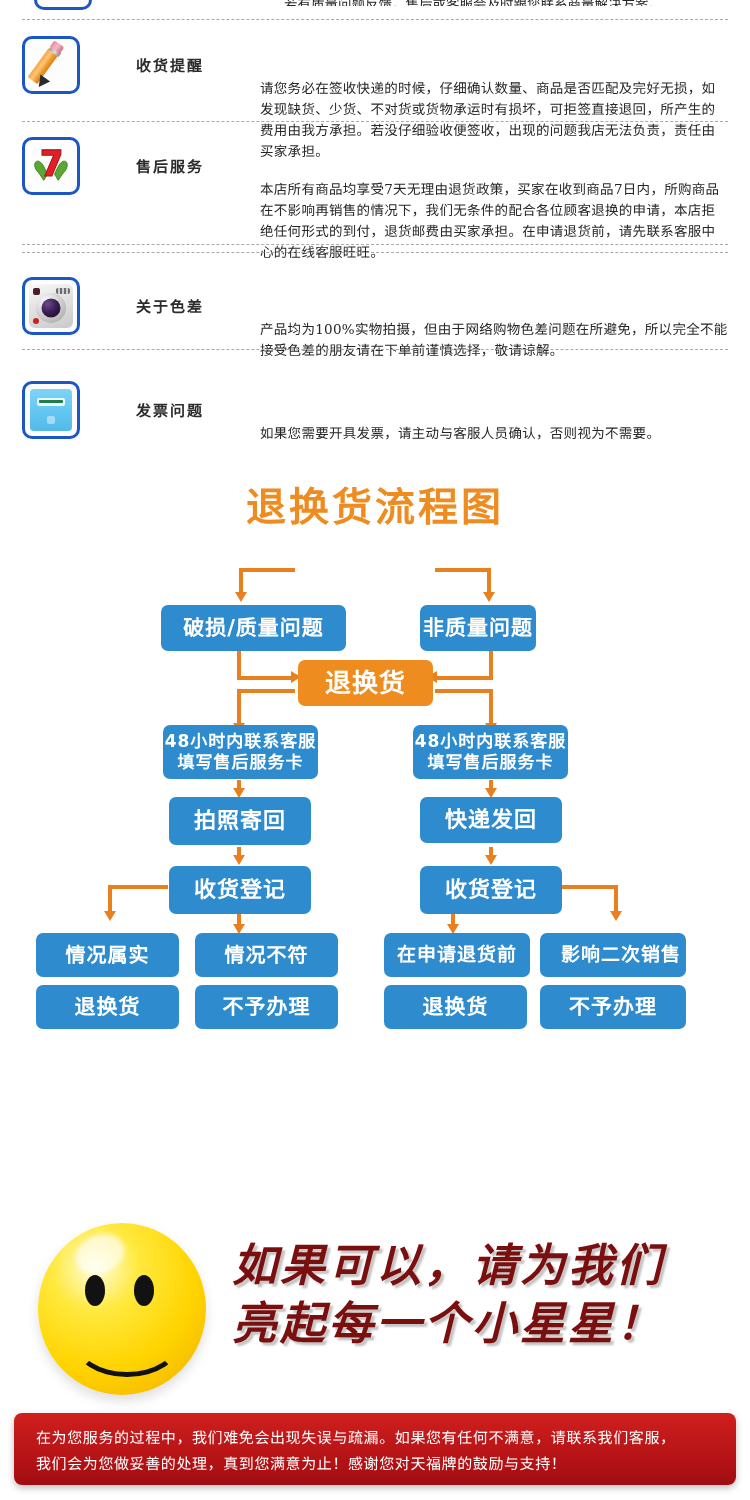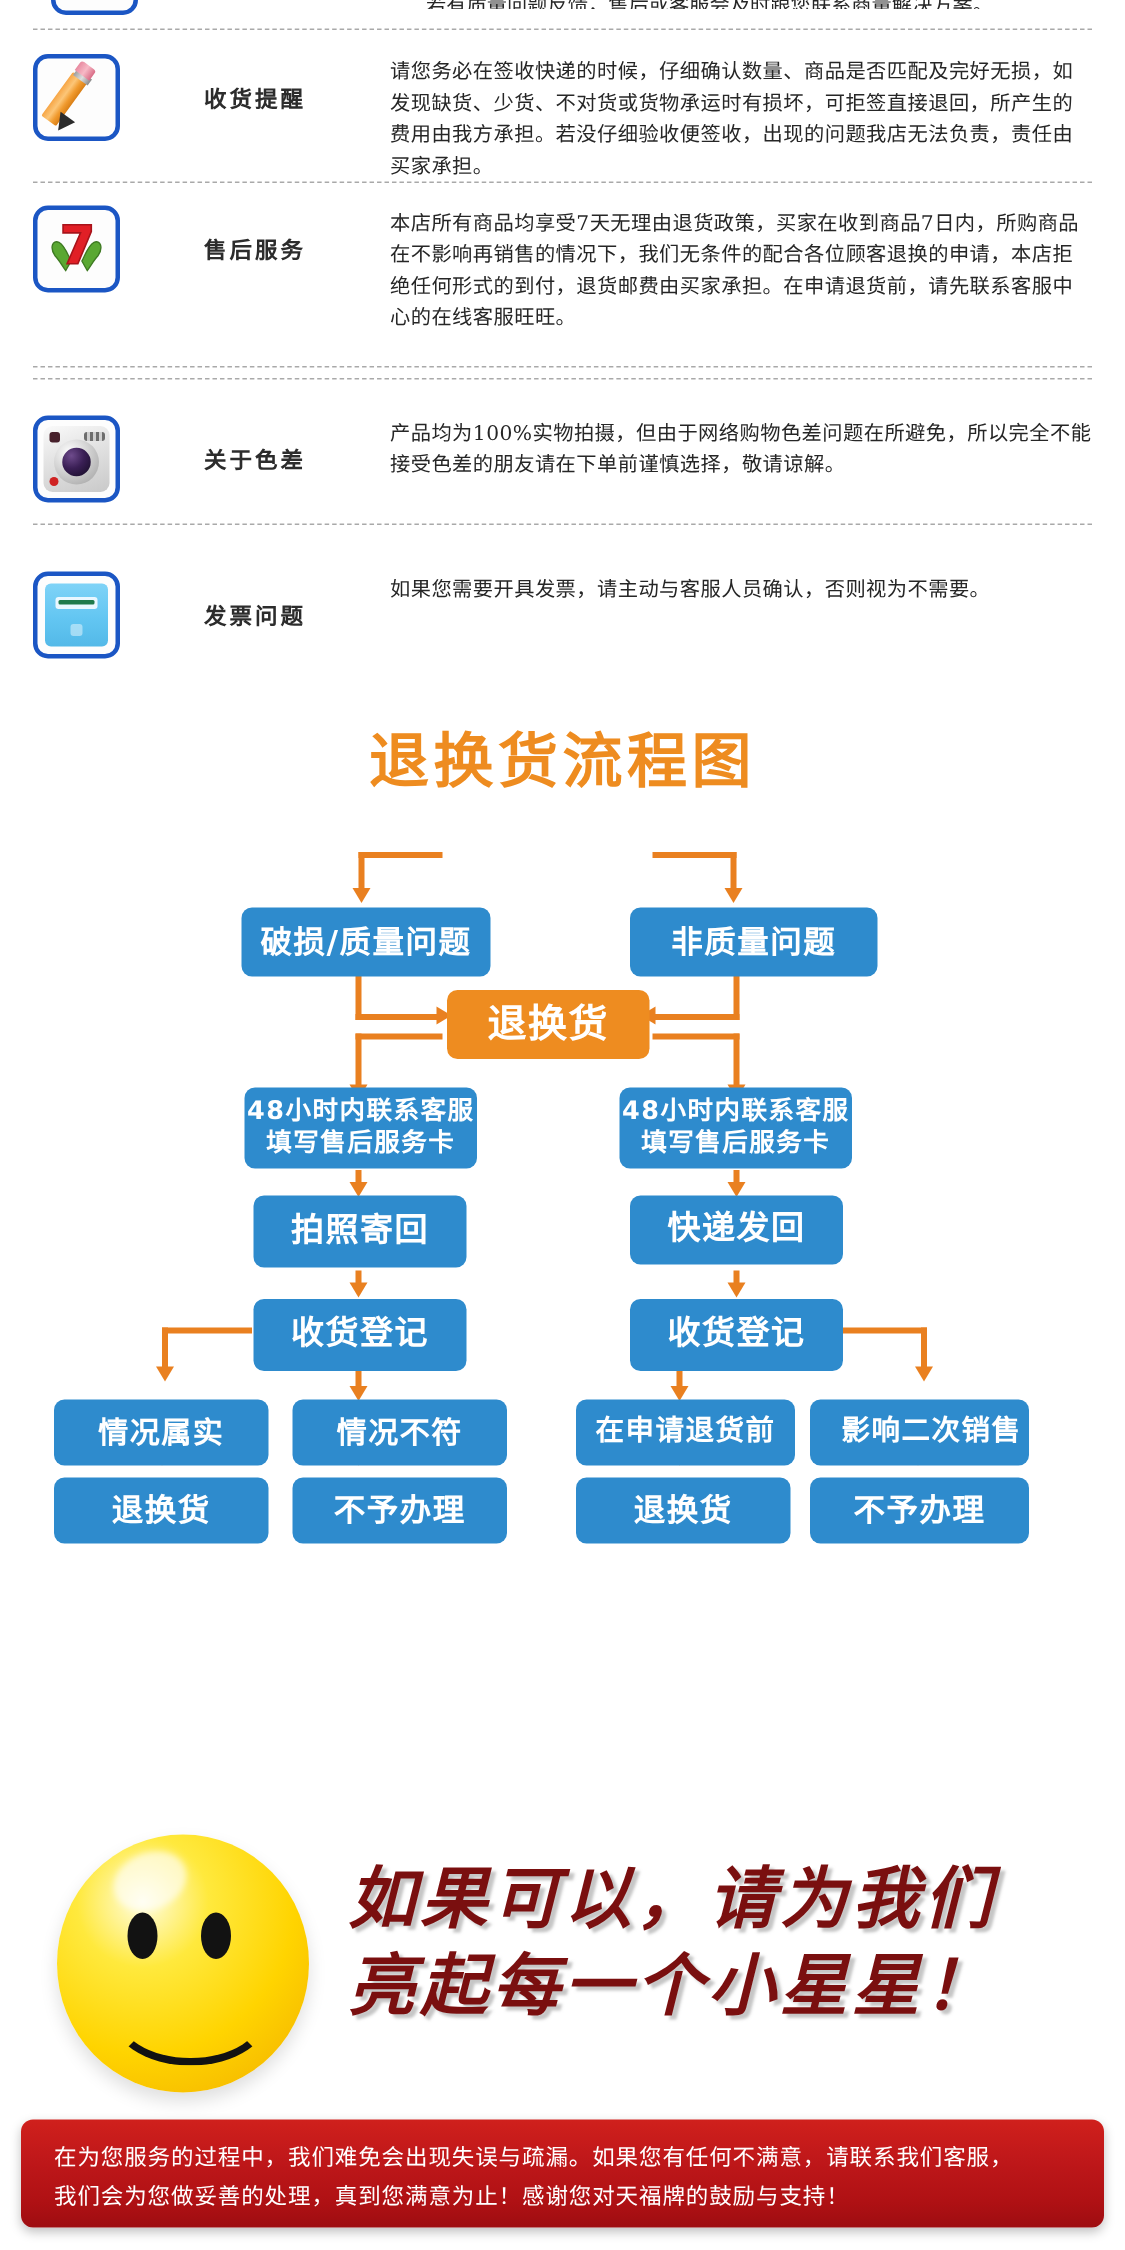--- a/index.html
+++ b/index.html
@@ -58,20 +58,21 @@
     padding-top: 18px;
   }
   .info-text {
     flex: 1;
     font-size: 13.5px;
     line-height: 21px;
     color: #262626;
     font-family: "DejaVu Serif", "Liberation Serif", serif;
     padding-top: 2px;
     letter-spacing: 0.3px;
+    margin-top: 40px;
   }
   .divider {
     position: absolute;
     left: 22px;
     width: 706px;
     height: 0;
     border-top: 1px dashed #a9a9a9;
   }
 
   
@@ -492,23 +493,23 @@
     <div class="conn" style="left:106px; top:506px; width:4px; height:10px;"></div>
     <div class="arrow-d" style="left:102px; top:512px;"></div>
     <div class="conn" style="left:237px; top:506px; width:4px; height:10px;"></div>
     <div class="arrow-d" style="left:233px; top:512px;"></div>
     <div class="conn" style="left:451px; top:506px; width:4px; height:10px;"></div>
     <div class="arrow-d" style="left:447px; top:512px;"></div>
     <div class="conn" style="left:610px; top:506px; width:4px; height:10px;"></div>
     <div class="arrow-d" style="left:606px; top:512px;"></div>
 
 
-    <div class="node blue" style="left:161px; top:150px; width:166px; height:46px; font-size:21px;">破损/质量问题</div>
-
-    <div class="node blue" style="left:420px; top:150px; width:165px; height:46px; font-size:21px;">非质量问题</div>
+    <div class="node blue" style="left:161px; top:150px; width:185px; height:46px; font-size:21px;">破损/质量问题</div>
+
+    <div class="node blue" style="left:420px; top:150px; width:116px; height:46px; font-size:21px;">非质量问题</div>
 
     <div class="node orange" style="left:298px; top:205px; width:135px; height:46px; font-size:26px;">退换货</div>
 
     <div class="node blue" style="left:163px; top:270px; width:155px; height:54px; font-size:17px;">
       <span>48小时内联系客服<br>填写售后服务卡</span>
     </div>
 
     <div class="node blue" style="left:413px; top:270px; width:155px; height:54px; font-size:17px;">
       <span>48小时内联系客服<br>填写售后服务卡</span>
     </div>

